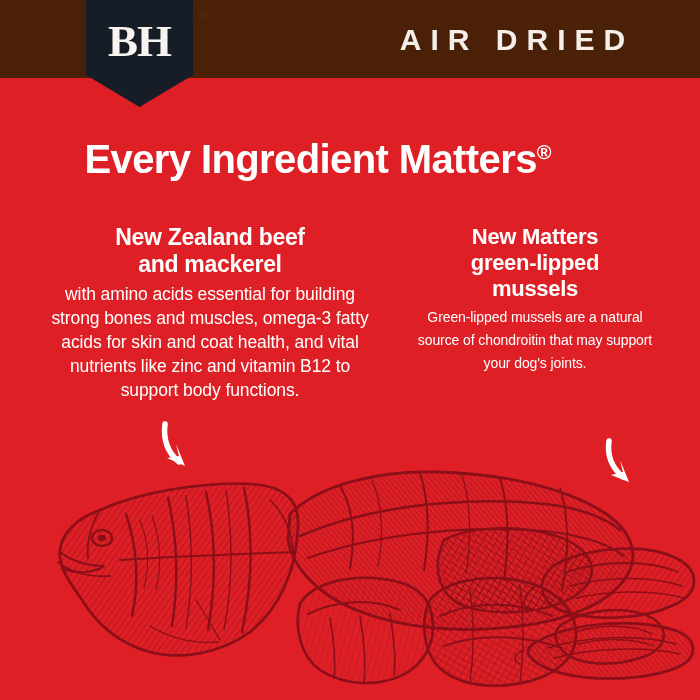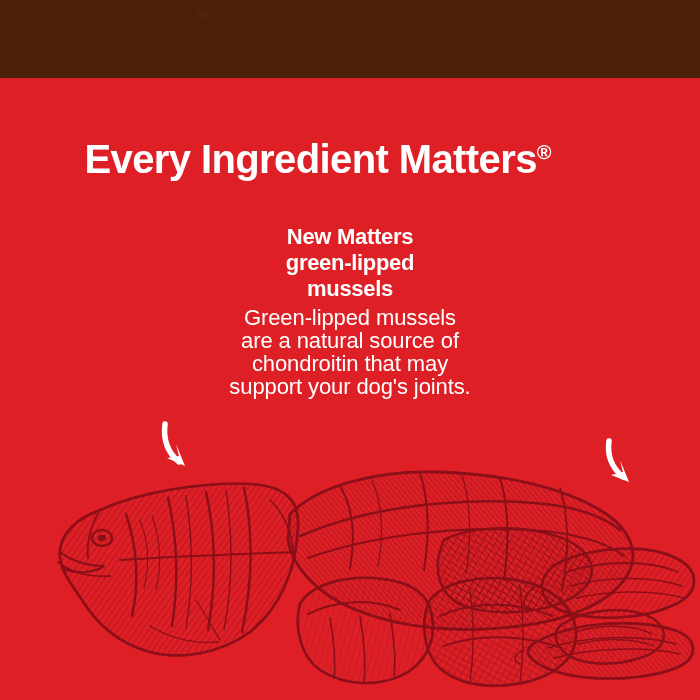--- a/index.html
+++ b/index.html
@@ -135,21 +135,21 @@
   }
   .col-body {
     font-size: 17.5px;
     font-weight: 400;
     line-height: 24px;
     letter-spacing: -0.1px;
     margin: 0;
     white-space: pre-line;
   }
   .col-right .col-title { font-size: 22px; line-height: 26px; }
-  .col-right .col-body { font-size: 22px; line-height: 23px; }
+  .col-right .col-body { font-size: 14px; line-height: 23px; }
 
   
   .arrow {
     position: absolute;
     z-index: 5;
   }
   .arrow-left  { left: 145px; top: 418px; }
   .arrow-right { left: 595px; top: 435px; }
 
   
@@ -164,28 +164,37 @@
 </style>
 </head>
 <body>
 
 <div class="page">
 
   <div class="header-bar"></div>
 
   <div class="reg-header">®</div>
 
-
+  <div class="air-dried">AIR DRIED</div>
+
+  <div class="badge">
+    <div class="badge-text">BH</div>
+  </div>
 
   <div class="headline">
     <span>Every Ingredient Matters</span><span class="reg">®</span>
   </div>
 
   <div class="columns">
 
+    <div class="col col-left">
+      <div class="col-title">New Zealand beef
+and mackerel</div>
+      <div class="col-body">with amino acids essential for building strong bones and muscles, omega-3 fatty acids for skin and coat health, and vital nutrients like zinc and vitamin B12 to support body functions.</div>
+    </div>
 
     <div class="col col-right">
       <div class="col-title">New Matters
 green-lipped
 mussels</div>
       <div class="col-body">Green-lipped mussels are a natural source of chondroitin that may support your dog's joints.</div>
     </div>
 
   </div>
 

